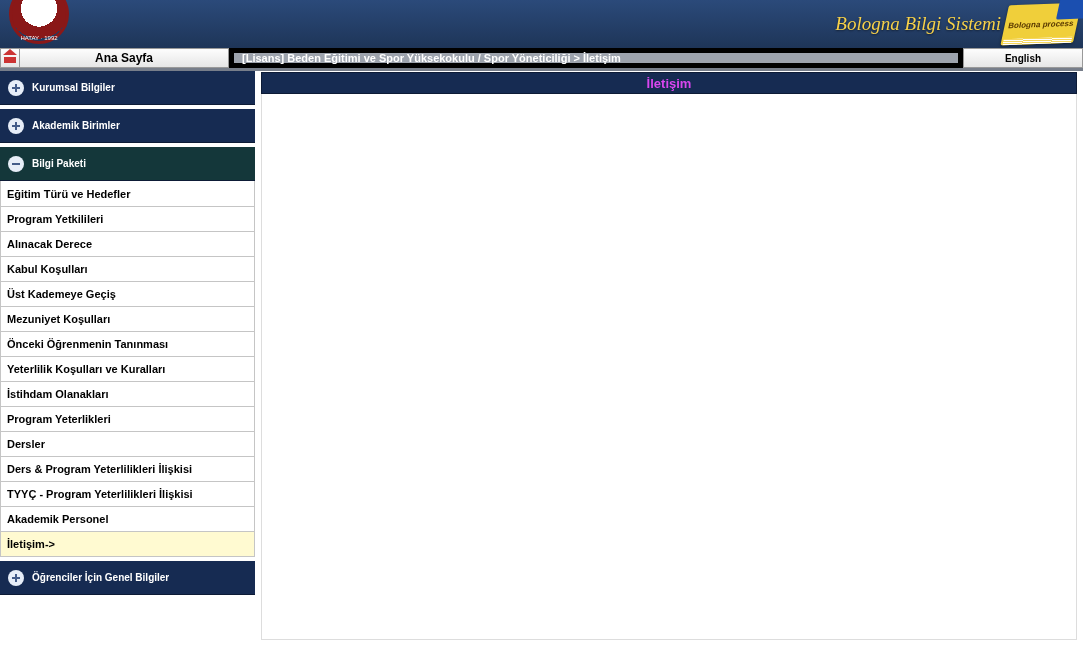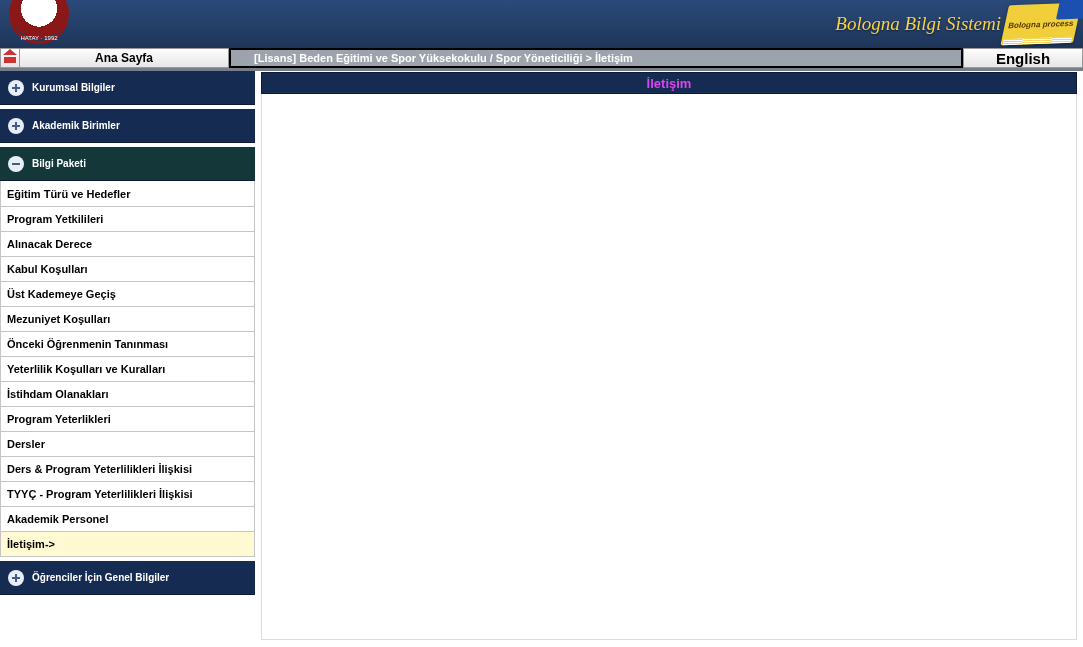--- a/index.html
+++ b/index.html
@@ -97,35 +97,35 @@
     border-left:none;
     display:flex; align-items:center; justify-content:center;
     font-weight:bold;
     font-size:12px;
     cursor:pointer;
   }
   .breadcrumb-bar{
     flex:1;
     height:20px;
     background:#9da3ad;
-    border:2px solid #000000;
+    border:5px solid #000000;
     color:#fff;
     font-weight:bold;
     font-size:11px;
     display:flex; align-items:center;
-    padding-left:23px;
+    padding-left:8px;
   }
   .lang-button{
     flex:0 0 120px;
     height:20px;
     background:linear-gradient(#fdfdfd,#e6e6e6);
     border:1px solid #999;
     display:flex; align-items:center; justify-content:center;
     font-weight:bold;
-    font-size:15px;
+    font-size:10px;
     cursor:pointer;
   }
 
   .main {
     display:flex;
     width:100%;
     height:calc(647px - 48px - 23px);
   }
   .sidebar{
     width:255px;

